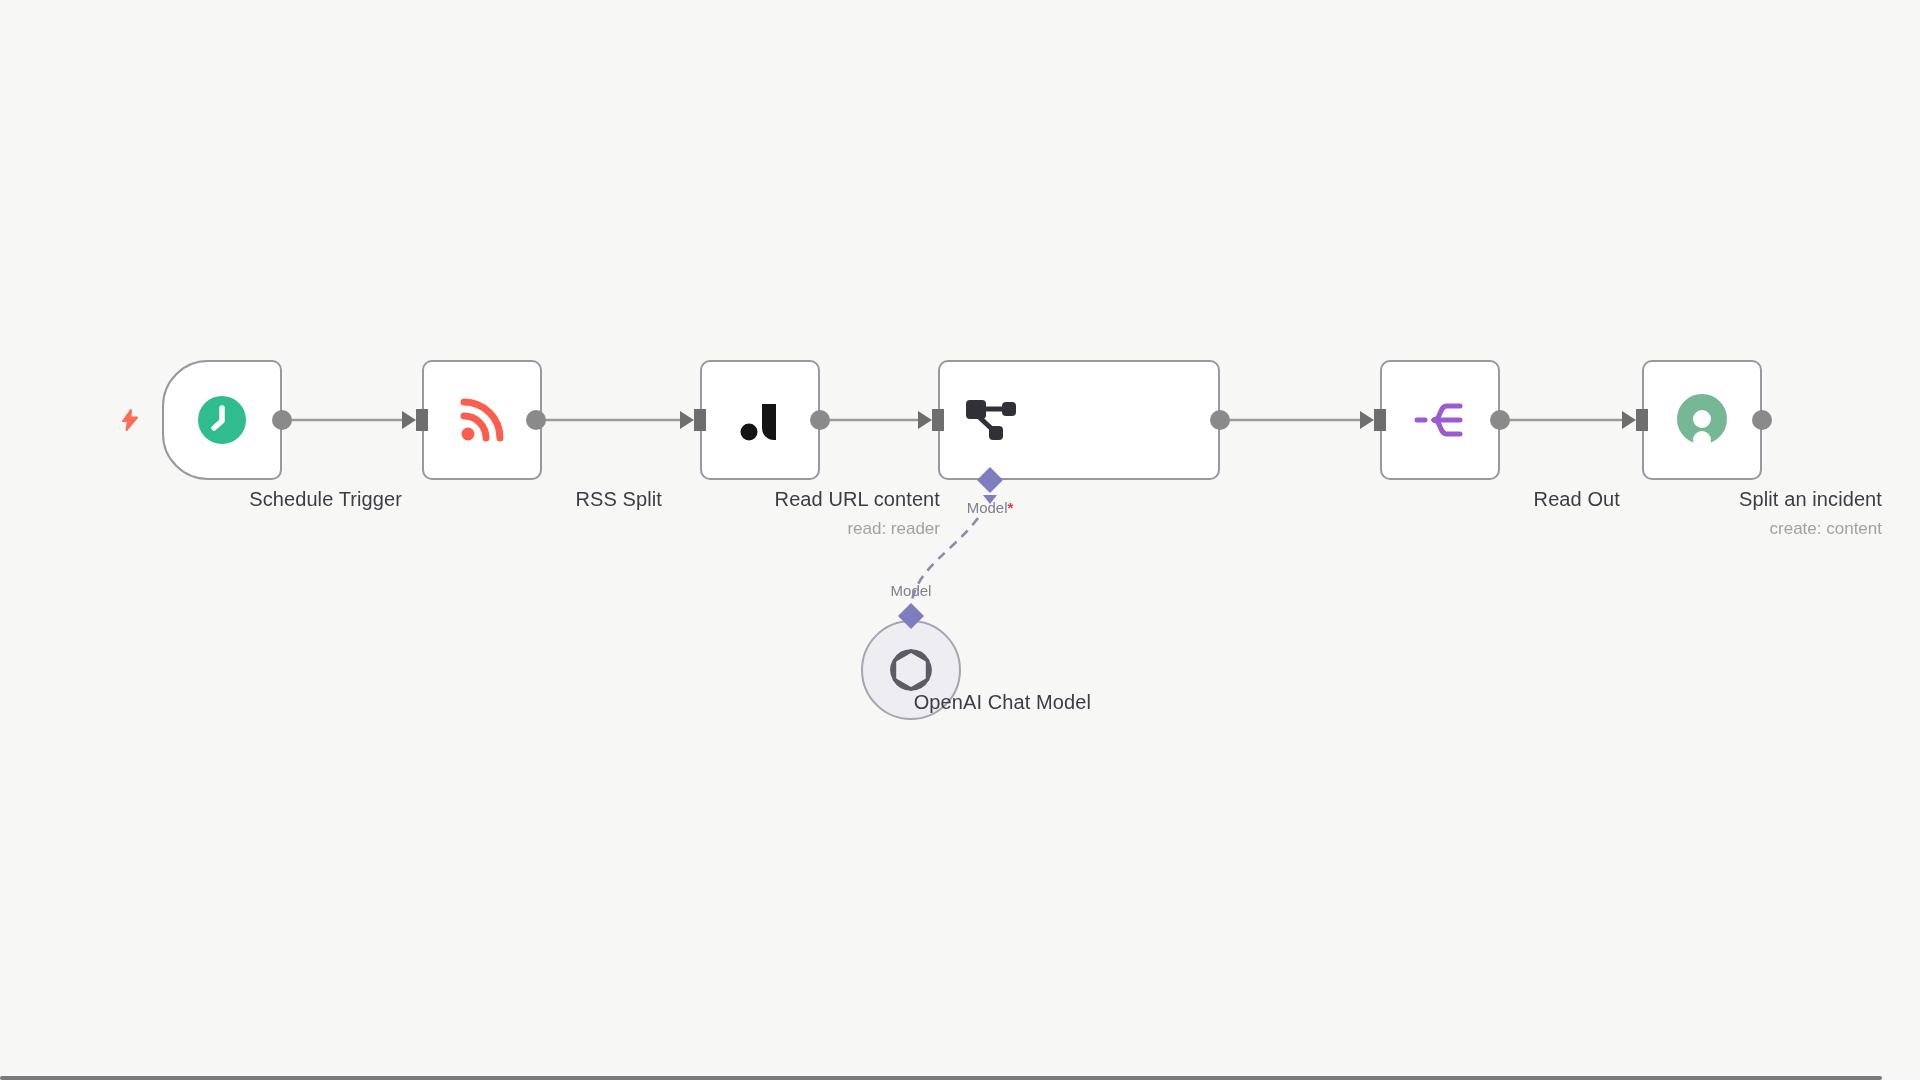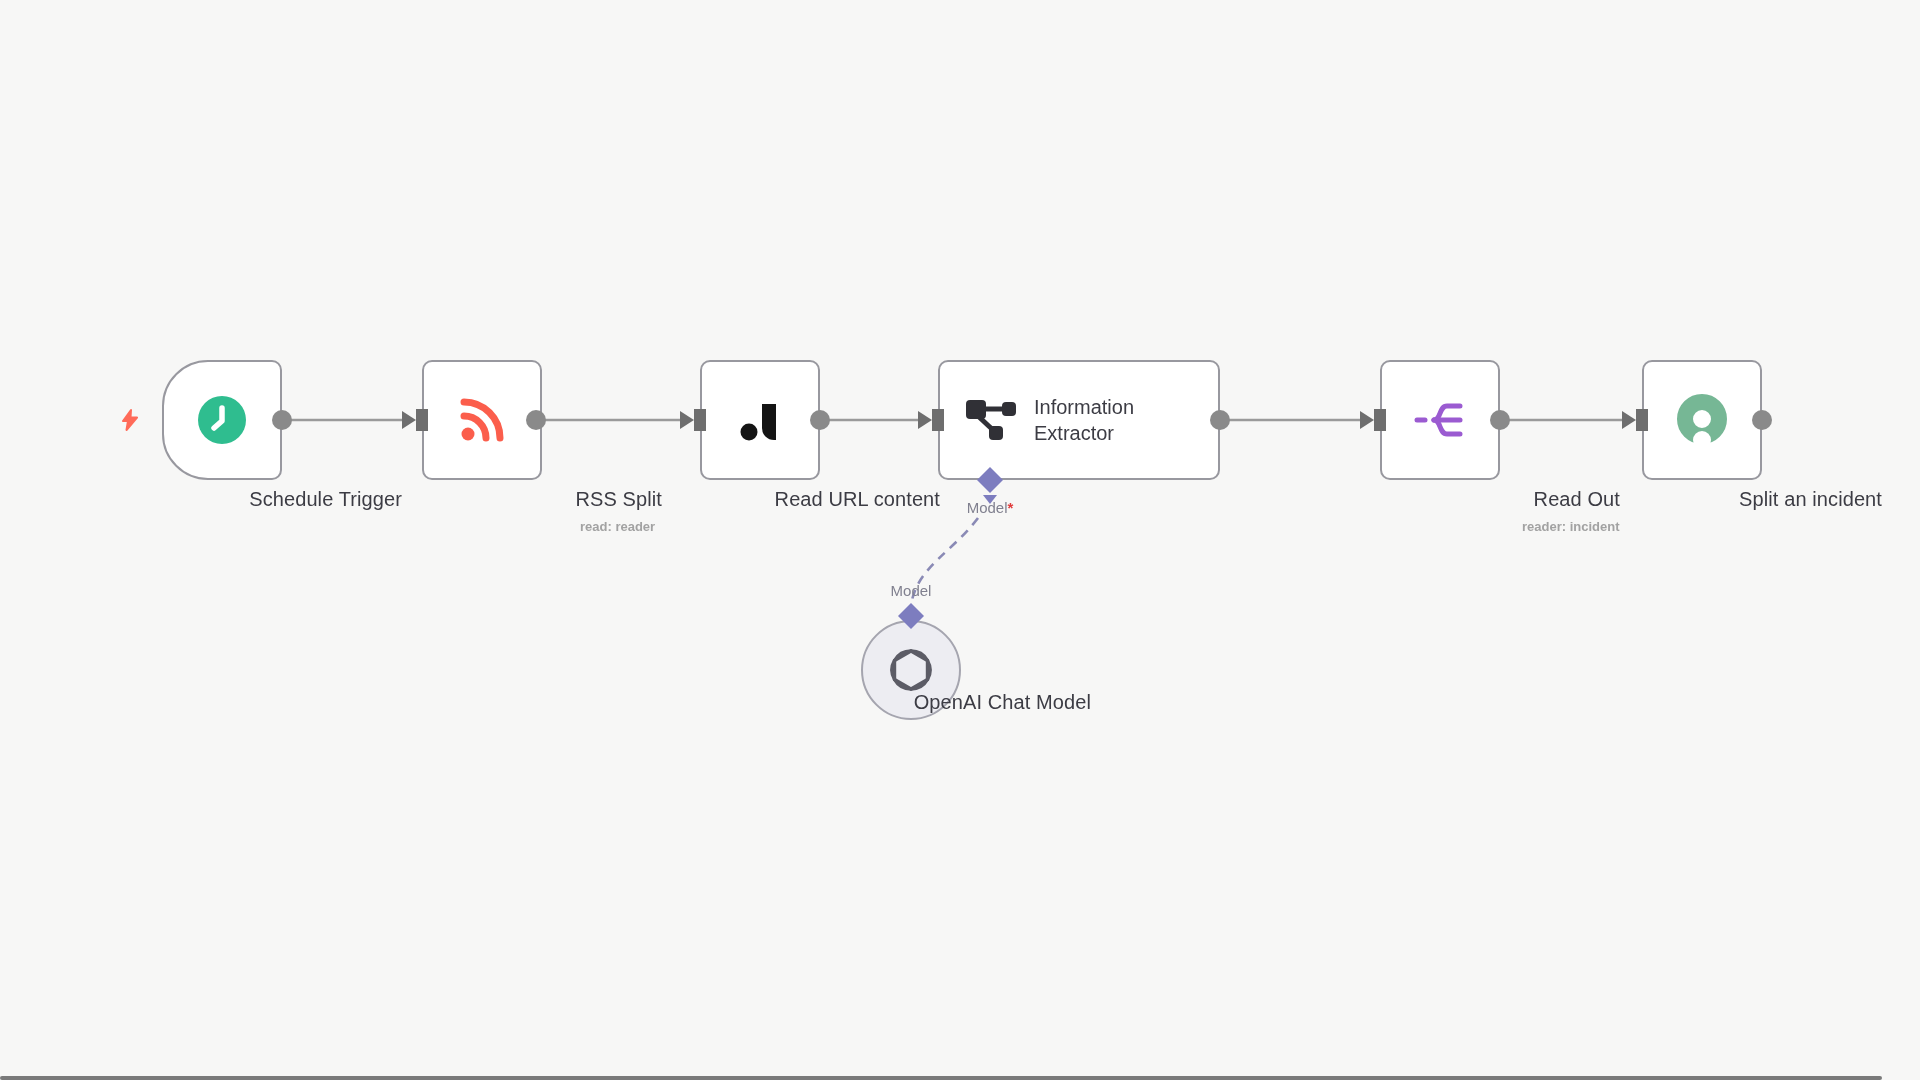--- a/index.html
+++ b/index.html
@@ -28,22 +28,22 @@
   .node.wide{width:282px;justify-content:flex-start;padding-left:26px;gap:16px;}
   .node.round{
     top:620px;width:100px;height:100px;border-radius:50%;
     background:var(--openai-node-bg);border:2px solid #a5a5af;
   }
   .node-label{
     position:absolute;top:488px;width:360px;text-align:right;z-index:2;
     font-size:20px;font-weight:500;color:var(--label);letter-spacing:.1px;
   }
   .node-sublabel{
-    position:absolute;top:519px;width:360px;text-align:left;z-index:2;
-    font-size:13px;font-weight:700;color:var(--sublabel);
+    position:absolute;top:519px;width:360px;text-align:right;z-index:2;
+    font-size:17px;font-weight:400;color:var(--sublabel);
   }
   .inner-label{font-size:20px;line-height:26px;font-weight:500;color:var(--label);width:165px;}
   .model-label{
     position:absolute;width:120px;text-align:center;z-index:4;
     font-size:15px;color:var(--model-label);
   }
   .model-label .req{color:var(--required-asterisk);font-weight:700;}
   .bolt{position:absolute;left:120px;top:409px;z-index:2;}
   .hscrollbar{
     position:absolute;left:0;bottom:0;width:1882px;height:4px;
@@ -124,42 +124,41 @@
 <div class="node-sublabel" style="left:580px">read: reader</div>
 
 <div class="node wide" style="left:938px">
   <svg width="52" height="44" viewBox="0 0 52 44">
     <line x1="16" y1="11" x2="38" y2="11" style="stroke:var(--extractor-accent)" stroke-width="5"></line>
     <line x1="12" y1="18" x2="27" y2="32" style="stroke:var(--extractor-accent)" stroke-width="5"></line>
     <rect x="0" y="2" width="20" height="19" rx="4" style="fill:var(--extractor-accent)"></rect>
     <rect x="36" y="4" width="14" height="14" rx="4" style="fill:var(--extractor-accent)"></rect>
     <rect x="23" y="28" width="14" height="14" rx="4" style="fill:var(--extractor-accent)"></rect>
   </svg>
-  <div class="inner-label">Information Extractor</div>
 </div>
 <span class="model-label" style="left:930px;top:499px"><span>Model</span><span class="req">*</span></span>
 
 <div class="node" style="left:1380px">
   <svg width="52" height="46" viewBox="0 0 52 46" fill="none" stroke-linecap="round" style="stroke:var(--split-accent)" stroke-width="5">
     <path d="M3 23 H11"></path>
     <path d="M20 23 C27 23 25 9 33 9 H46"></path>
     <path d="M20 23 H46"></path>
     <path d="M20 23 C27 23 25 37 33 37 H46"></path>
   </svg>
 </div>
 <div class="node-label" style="left:1260px">Read Out</div>
 
 <div class="node" style="left:1642px">
   <svg width="54" height="54" viewBox="0 0 54 54">
     <circle cx="27" cy="26" r="17" fill="none" style="stroke:var(--incident-accent)" stroke-width="16"></circle>
     <circle cx="27" cy="47" r="9" style="fill:var(--node-bg)"></circle>
   </svg>
 </div>
 <div class="node-label" style="left:1522px">Split an incident</div>
-<div class="node-sublabel" style="left:1522px">reader: incident</div>
+<div class="node-sublabel" style="left:1522px">create: content</div>
 
 <span class="model-label" style="left:851px;top:582px">Model</span>
 <div class="node round" style="left:861px">
   <svg width="48" height="48" viewBox="-24 -24 48 48" fill="none" stroke-linecap="round" style="stroke:var(--openai-accent)" stroke-width="3.4">
     <g>
       <path d="M0 -19 A19 19 0 0 1 16.5 -9.5 L16.5 9"></path>
       <path d="M0 -19 A19 19 0 0 1 16.5 -9.5 L16.5 9" transform="rotate(60)"></path>
       <path d="M0 -19 A19 19 0 0 1 16.5 -9.5 L16.5 9" transform="rotate(120)"></path>
       <path d="M0 -19 A19 19 0 0 1 16.5 -9.5 L16.5 9" transform="rotate(180)"></path>
       <path d="M0 -19 A19 19 0 0 1 16.5 -9.5 L16.5 9" transform="rotate(240)"></path>

